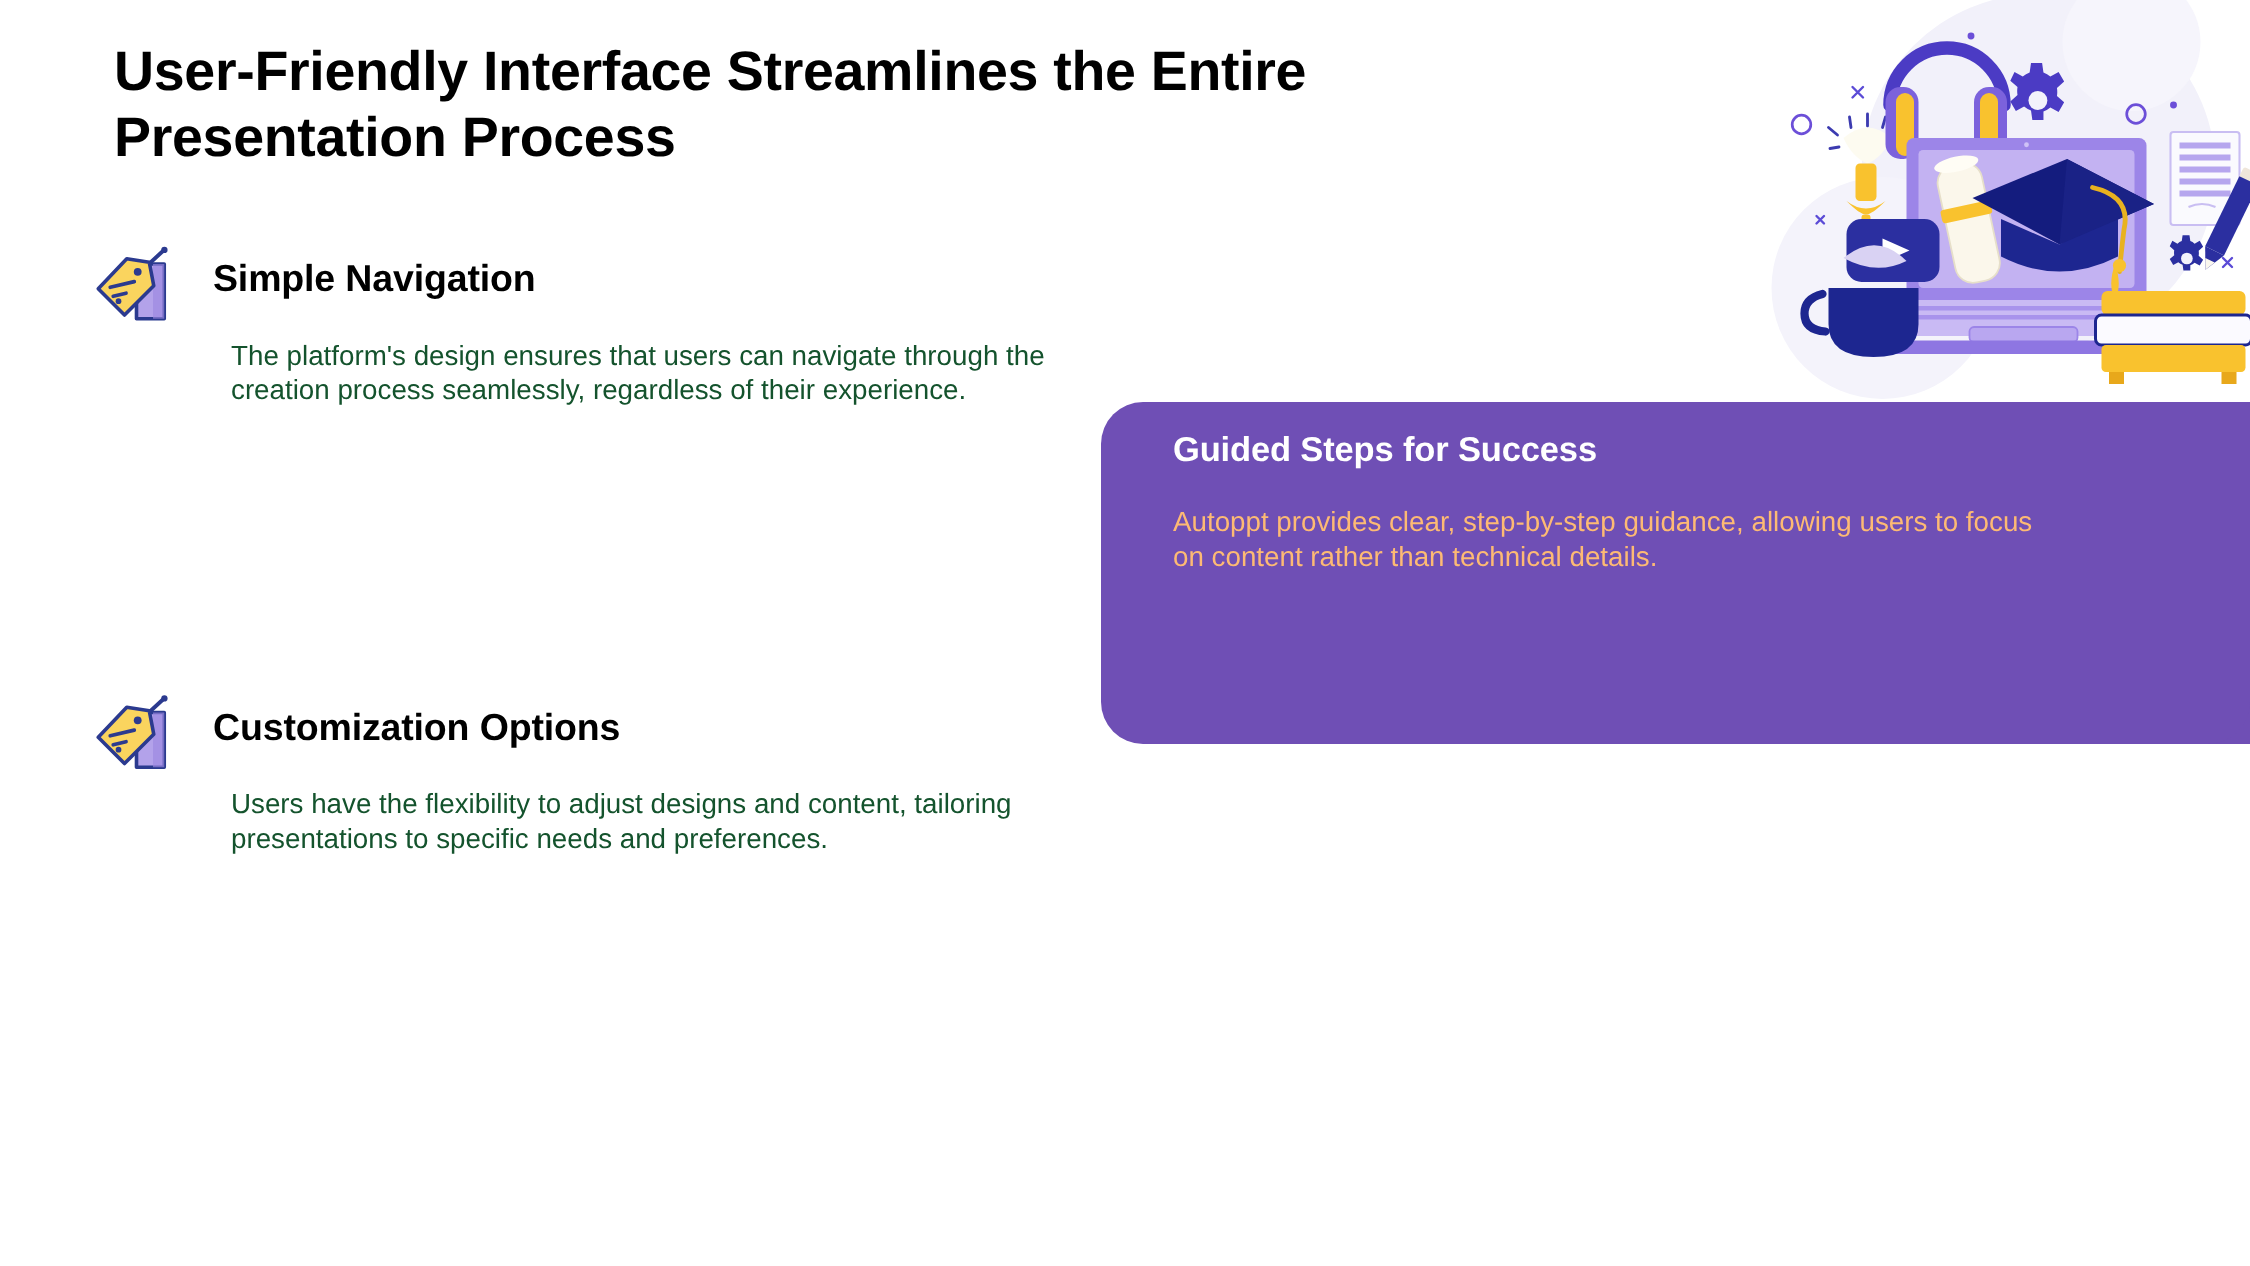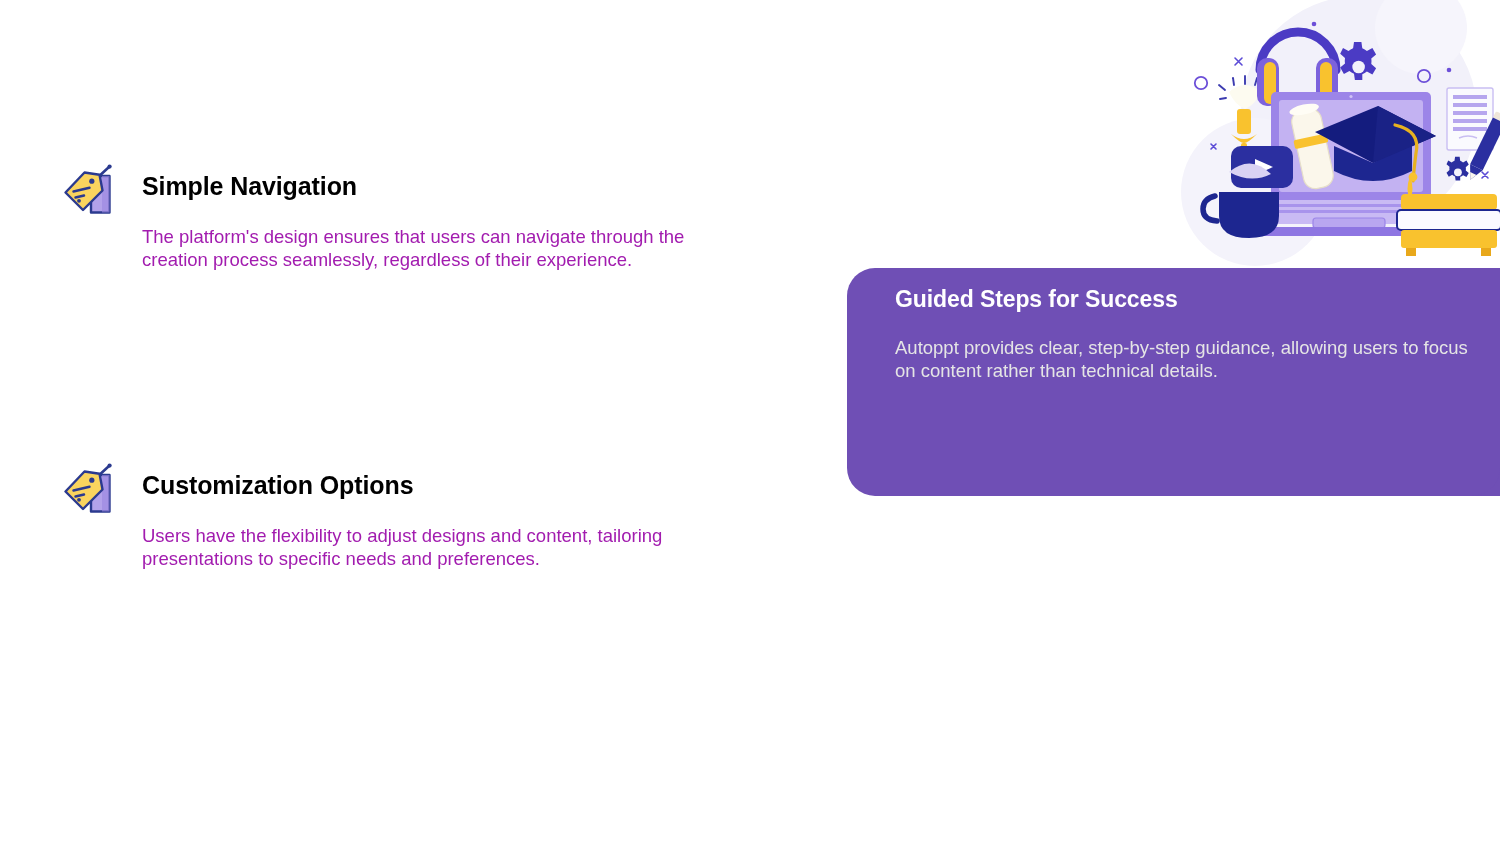--- a/index.html
+++ b/index.html
@@ -44,32 +44,32 @@
     position:absolute;
     left:84px; top:9px;
     font-size:25px;
     font-weight:bold;
     color:#000000;
     letter-spacing:-0.1px;
     white-space:nowrap;
   }
   .feat-body {
     position:absolute;
-    left:84px; top:62px;
+    left:96px; top:62px;
     width:572px;
     font-size:18.5px;
     line-height:1.26;
-    color:#a21caf;
+    color:#14532d;
   }
 
   
   .card {
     position:absolute;
     right:0;
-    width:653px;
+    width:766px;
     background:#6F4FB5;
     border-radius:28px 0 0 28px;
   }
   .card::after{
     content:"";
     position:absolute;
     right:0; bottom:0;
     width:30px; height:30px;
     background:#6F4FB5;
     border-bottom-right-radius:28px;
@@ -87,36 +87,37 @@
     color:#ffffff;
     letter-spacing:-0.1px;
     white-space:nowrap;
   }
   .card-body {
     position:absolute;
     left:48px; top:68px;
     width:590px;
     font-size:18.5px;
     line-height:1.26;
-    color:#e5e5e5;
+    color:#fdba74;
   }
 
   
   .illo {
     position:absolute;
     left:1163px; top:-4px;
     width:344px; height:272px;
   }
   .illo svg { display:block; width:344px; height:272px; }
 </style>
 </head>
 <body>
 
 <div class="slide">
 
+  <h1 class="title">User-Friendly Interface Streamlines the Entire Presentation Process</h1>
 
   <div class="feature feature-1">
     <span class="feat-icon">
       <svg viewBox="0 0 62 62" xmlns="http://www.w3.org/2000/svg">
 
         <path d="M38 16 L51 4" stroke="#2B3A8F" stroke-width="2.6" fill="none" stroke-linecap="round"></path>
         <circle cx="51.6" cy="3.6" r="2.1" fill="#2B3A8F"></circle>
 
         <path d="M36.5 13 L51.5 13 L51.5 49.5 L33 49.5 L33 20 Z" fill="#B3A2EA" stroke="#2B3A8F" stroke-width="2.4" stroke-linejoin="round"></path>
         <path d="M44 13 L51.5 13 L51.5 49.5 L44 49.5 Z" fill="#9C88E0" opacity="0.65"></path>

